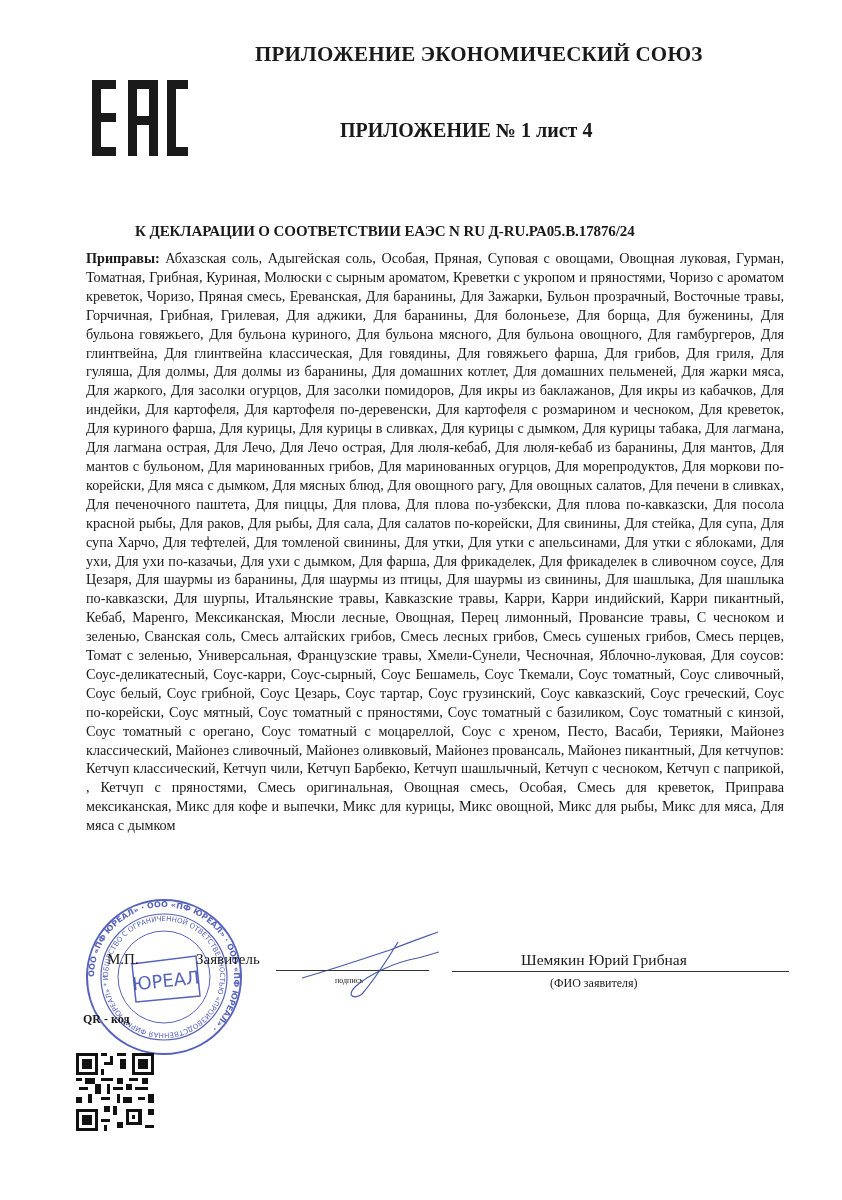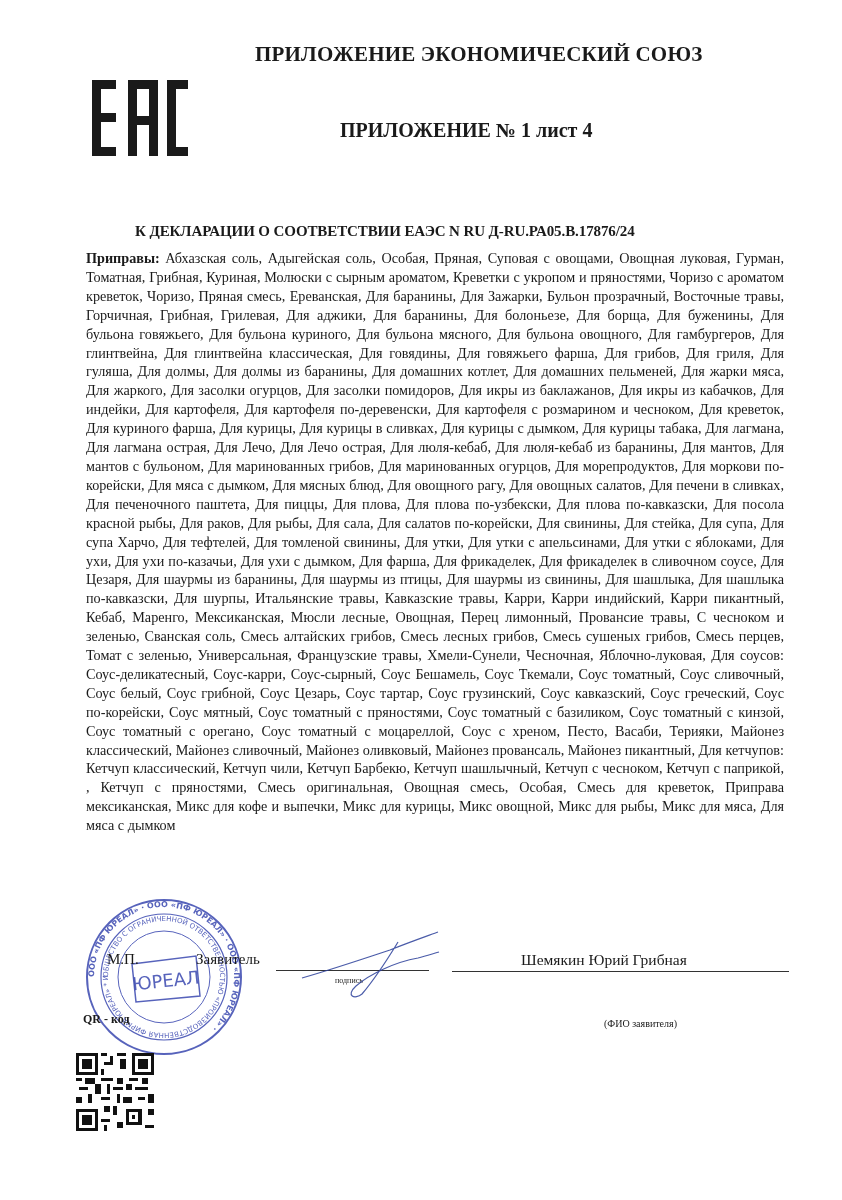--- a/index.html
+++ b/index.html
@@ -19,21 +19,21 @@
   .stamp { position: absolute; left: 84px; top: 898px; width: 160px; height: 158px; }
   .stamp svg { width: 100%; height: 100%; }
   .mp { position: absolute; left: 107px; top: 951px; font-size: 15px; }
   .applicant { position: absolute; left: 196px; top: 951px; font-size: 15px; }
   .sign-line { position: absolute; left: 276px; top: 970px; width: 153px; border-top: 1px solid #333; }
   .sign-caption { position: absolute; left: 335px; top: 976px; font-size: 8px; text-align: right; }
   .signature { position: absolute; left: 300px; top: 920px; width: 140px; height: 80px; }
   .signature svg { width: 100%; height: 100%; }
   .fio-name { position: absolute; left: 521px; top: 951px; font-size: 15.5px; white-space: nowrap; }
   .fio-line { position: absolute; left: 452px; top: 971px; width: 337px; border-top: 1px solid #333; }
-  .fio-caption { position: absolute; left: 604px; top: 976px; font-size: 10px; margin-top: 42px; }
+  .fio-caption { position: absolute; left: 550px; top: 976px; font-size: 12px; }
   .qr-label { position: absolute; left: 83px; top: 1012px; font-size: 12px; font-weight: bold; }
   .qr { position: absolute; left: 76px; top: 1053px; width: 78px; height: 78px; }
   .qr svg { width: 100%; height: 100%; }
 </style>
 </head>
 <body>
 
 <div class="eac-logo">
   <svg viewBox="0 0 96 76">
     <g fill="#1a1a1a">

